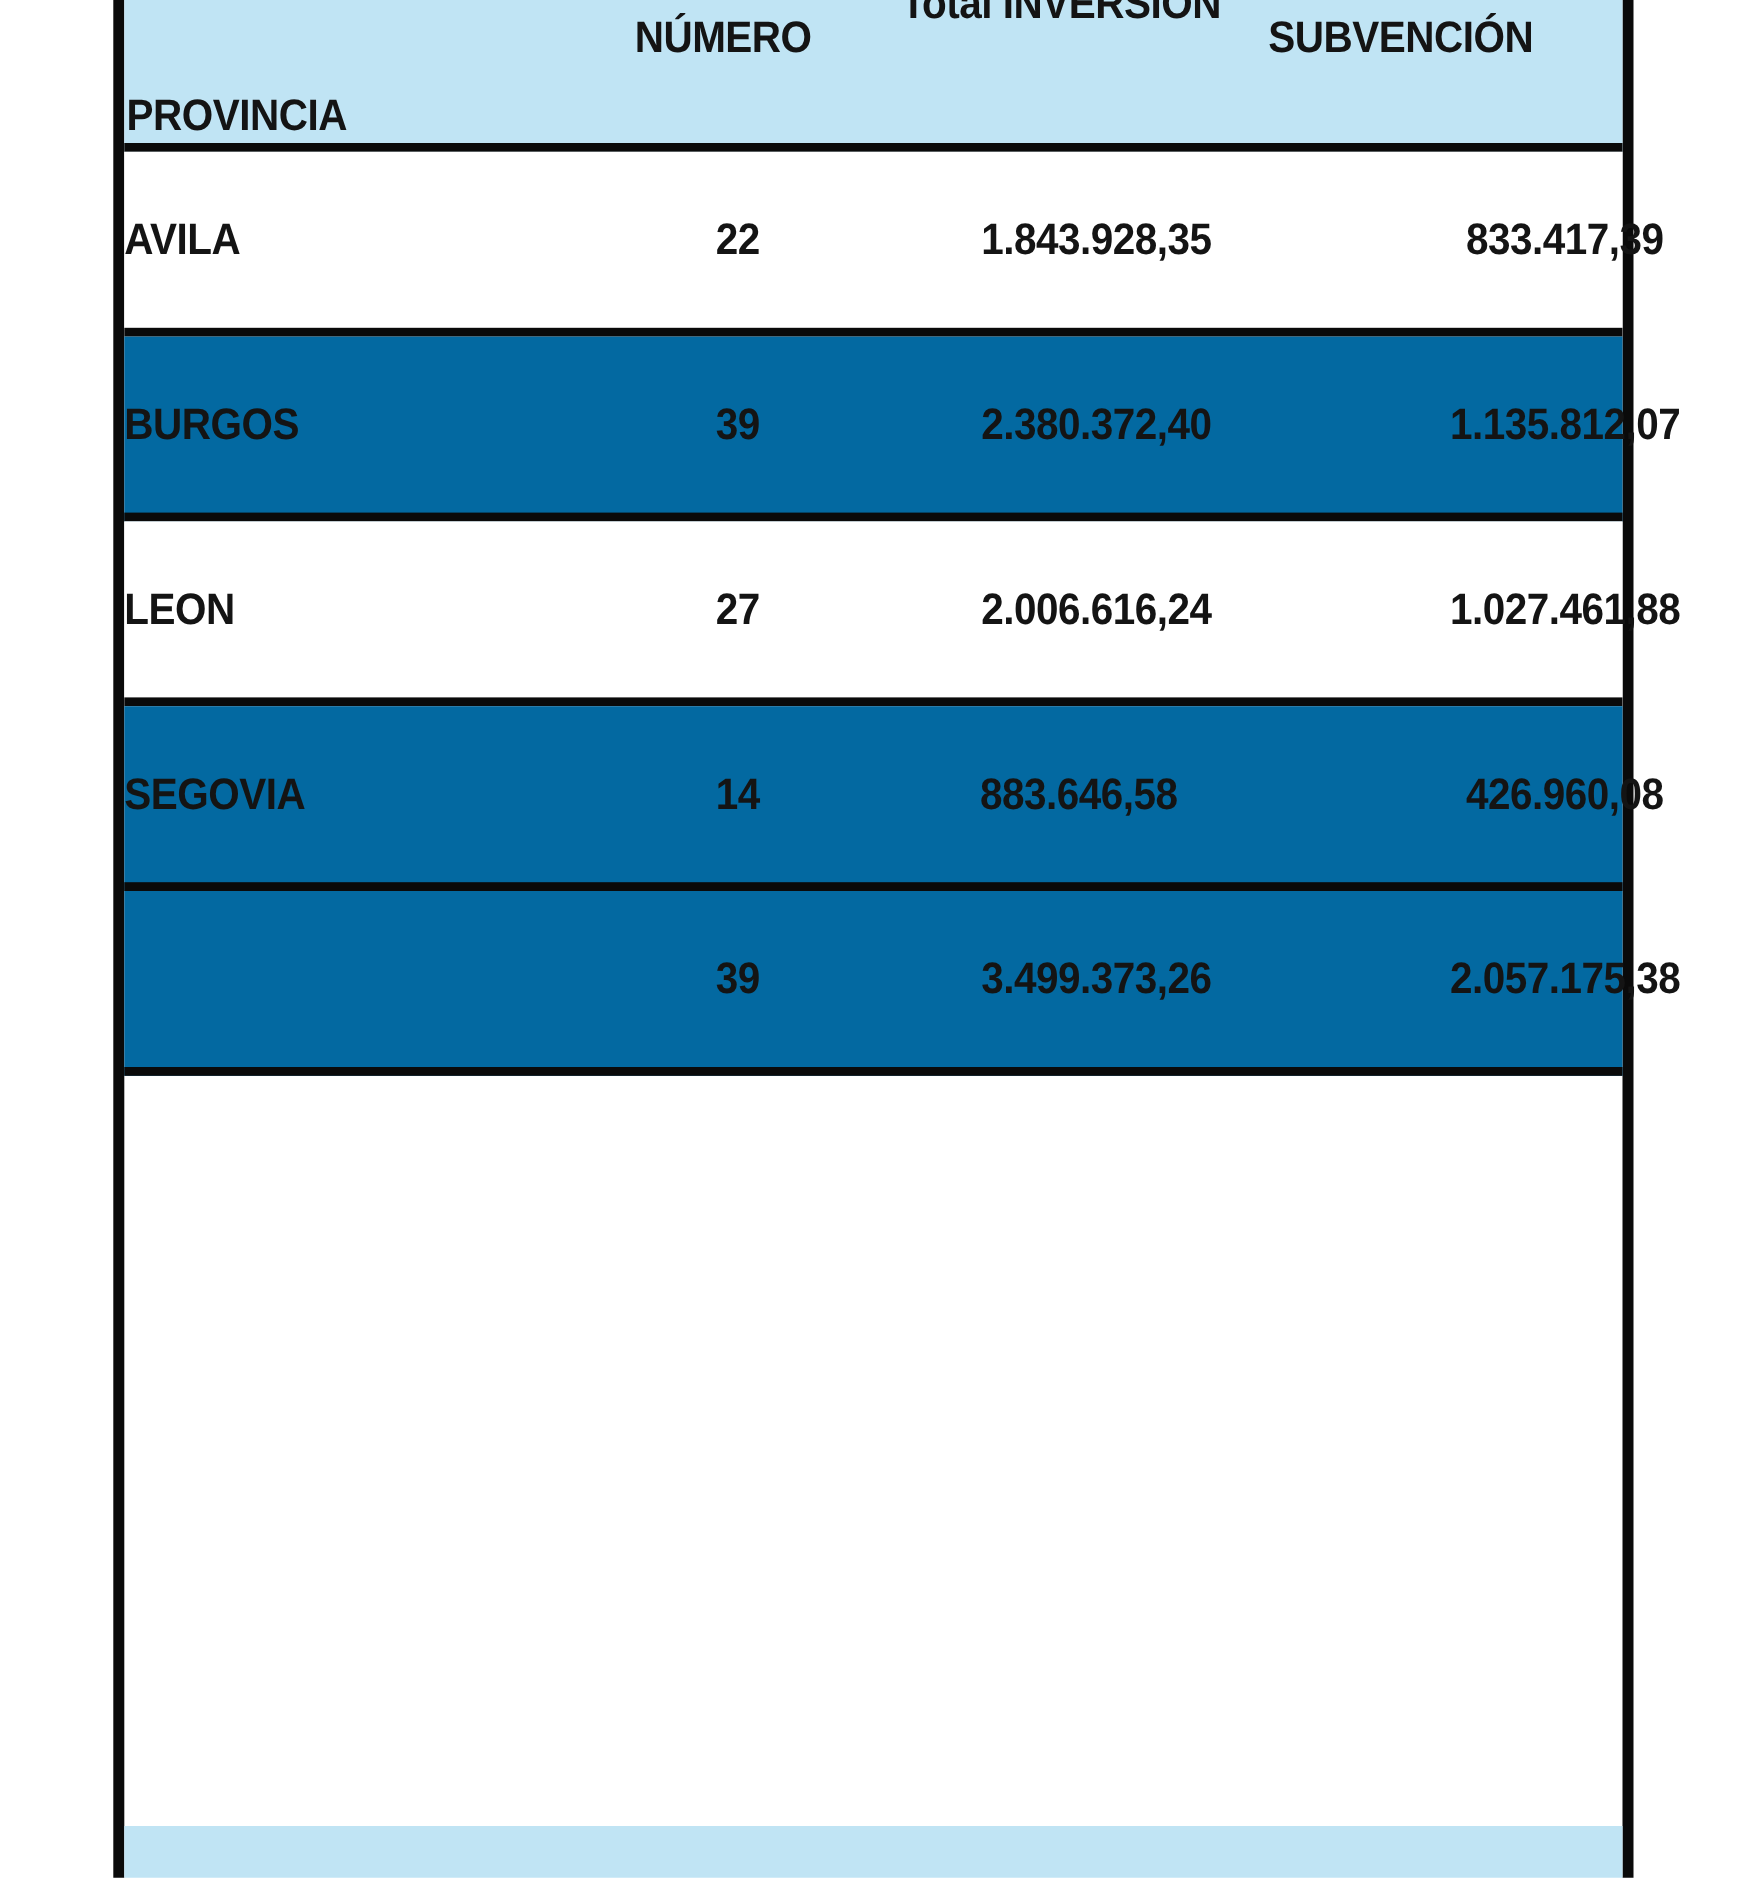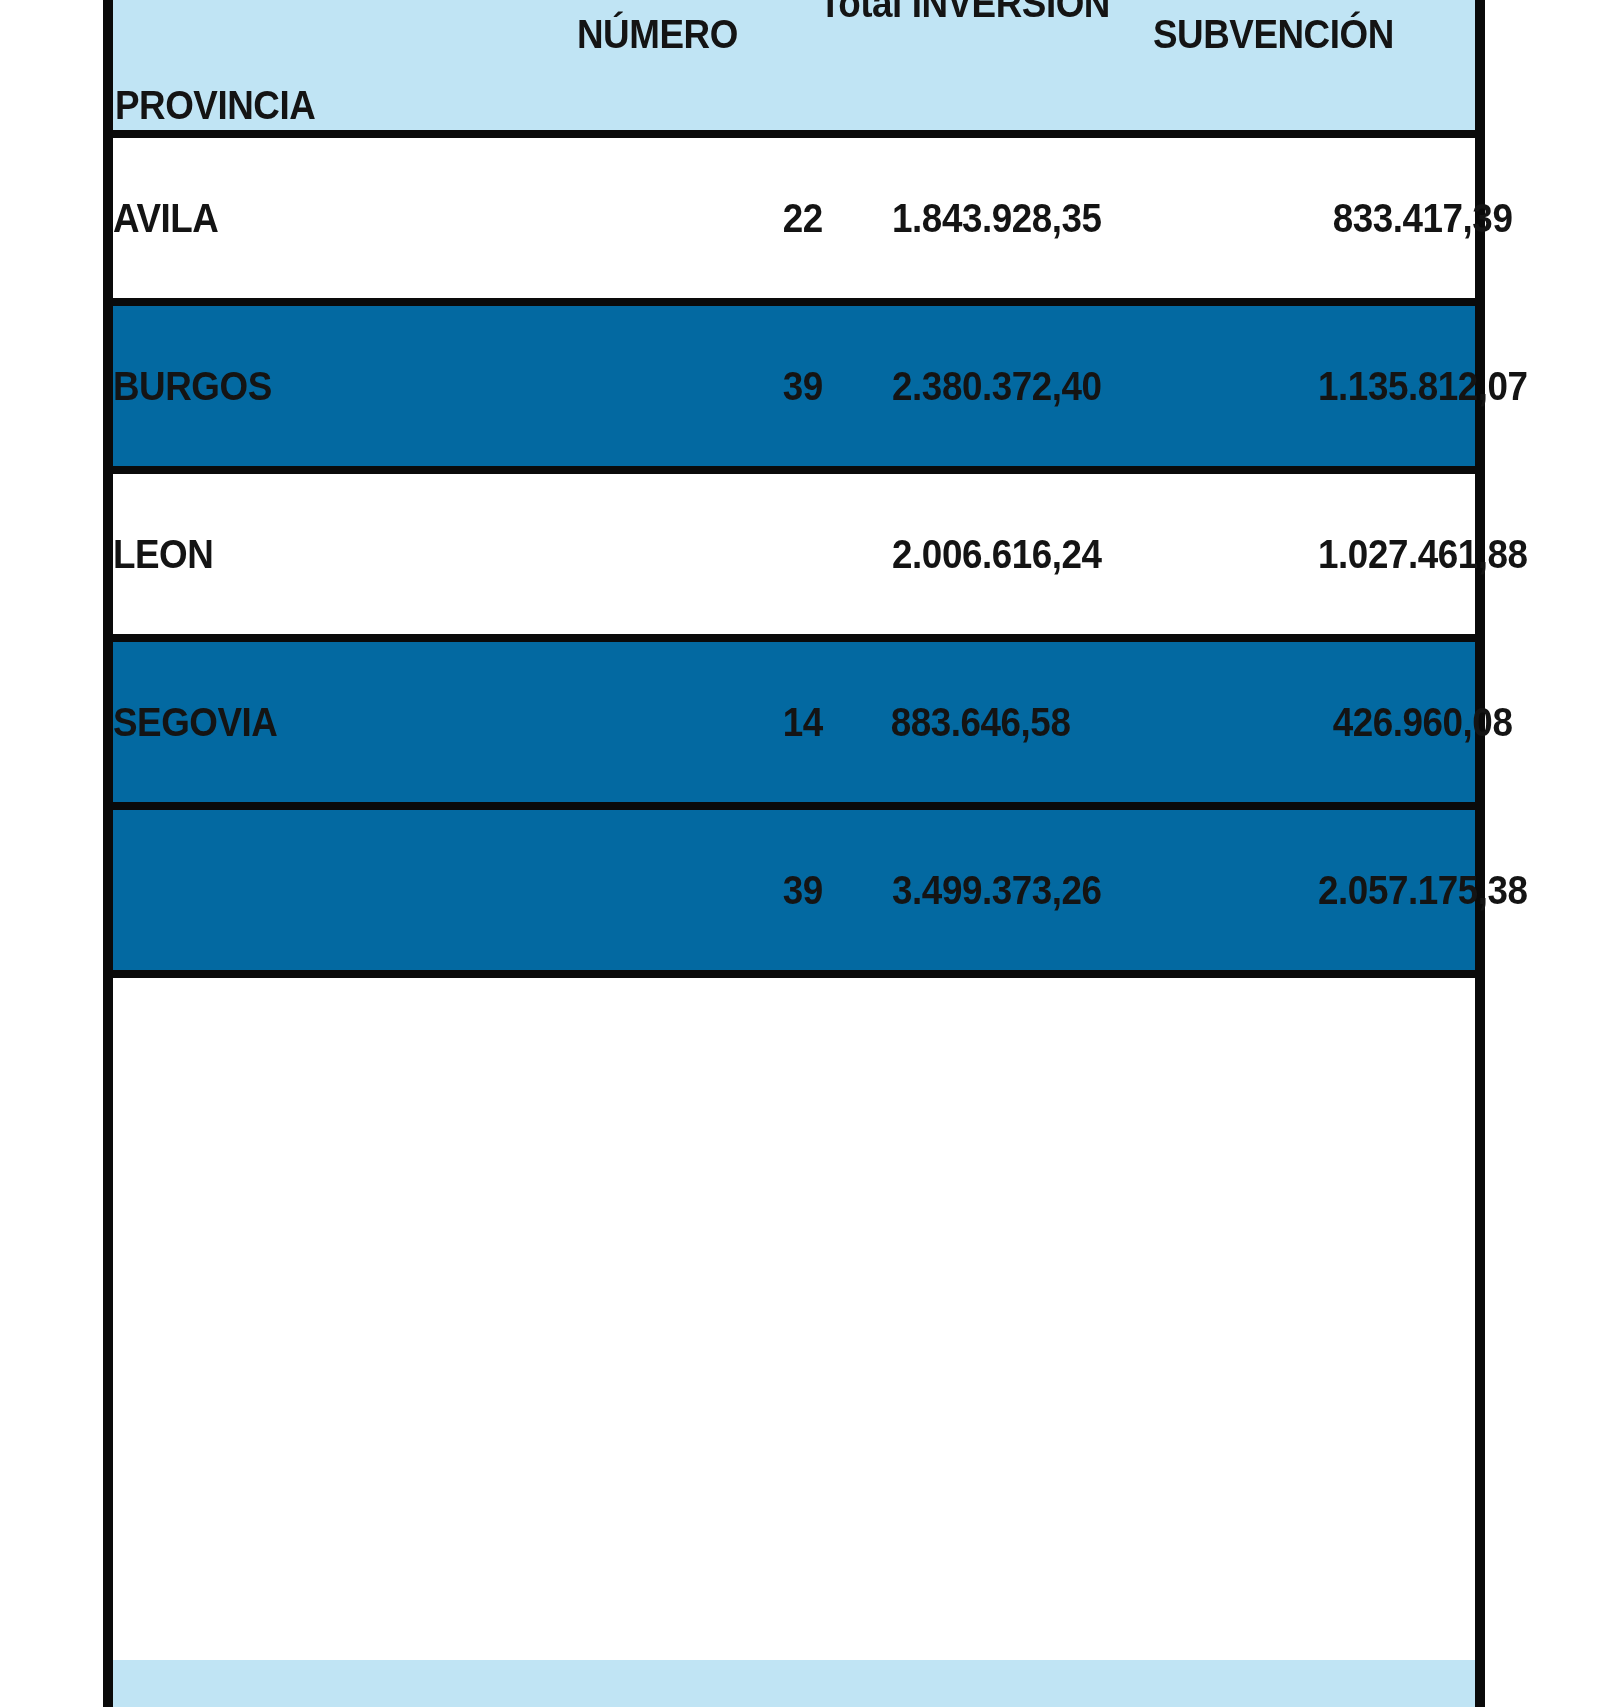--- a/index.html
+++ b/index.html
@@ -75,21 +75,21 @@
       font-size: 40px;
       letter-spacing: -0.5px;
       white-space: nowrap;
     }
     .cell span {
       display: inline-block;
       transform: scaleX(0.92);
     }
     .c-prov { left: 0px; justify-content: center; }
     .c-prov span { transform-origin: left center; }
-    .c-num { left: 560px; width: 260px; justify-content: center; }
+    .c-num { left: 536px; width: 260px; }
     .c-inv { left: 770px; width: 440px; justify-content: flex-start; }
     .c-sub { left: 1100px; width: 420px; justify-content: center; }
 
     .total-row {
       position: absolute;
       left: 0;
       top: 1670px;
       width: 100%;
       height: 80px;
       background: #c0e4f4;
@@ -136,20 +136,23 @@
         </div>
       <div class="cell c-sub">
           <span>1.135.812,07</span>
         </div>
     </div>
 
     <div class="row white">
       <div class="cell c-prov">
           <span>LEON</span>
         </div>
+      <div class="cell c-num">
+          <span>27</span>
+        </div>
       <div class="cell c-inv">
           <span>2.006.616,24</span>
         </div>
       <div class="cell c-sub">
           <span>1.027.461,88</span>
         </div>
     </div>
 
 
 

